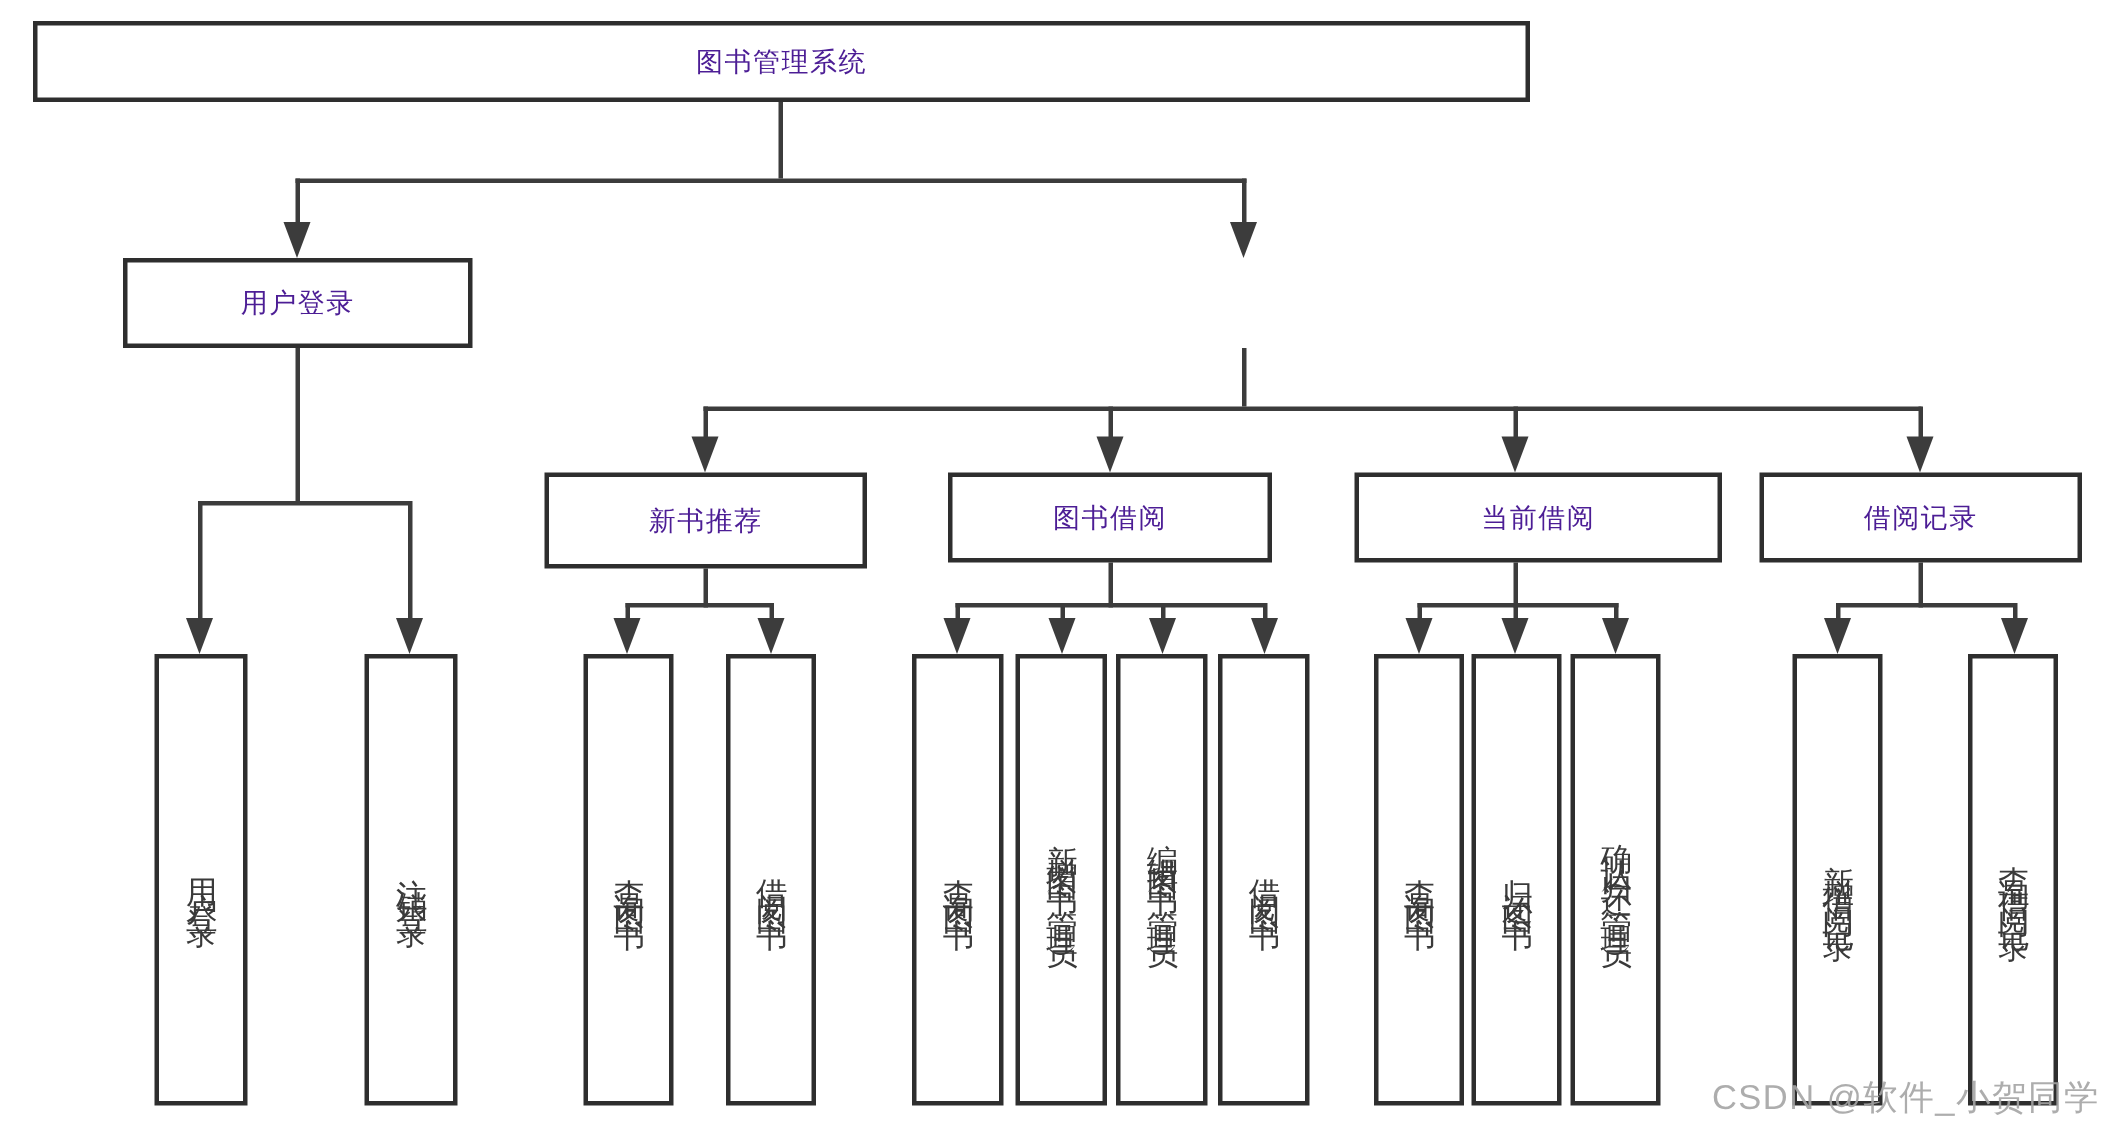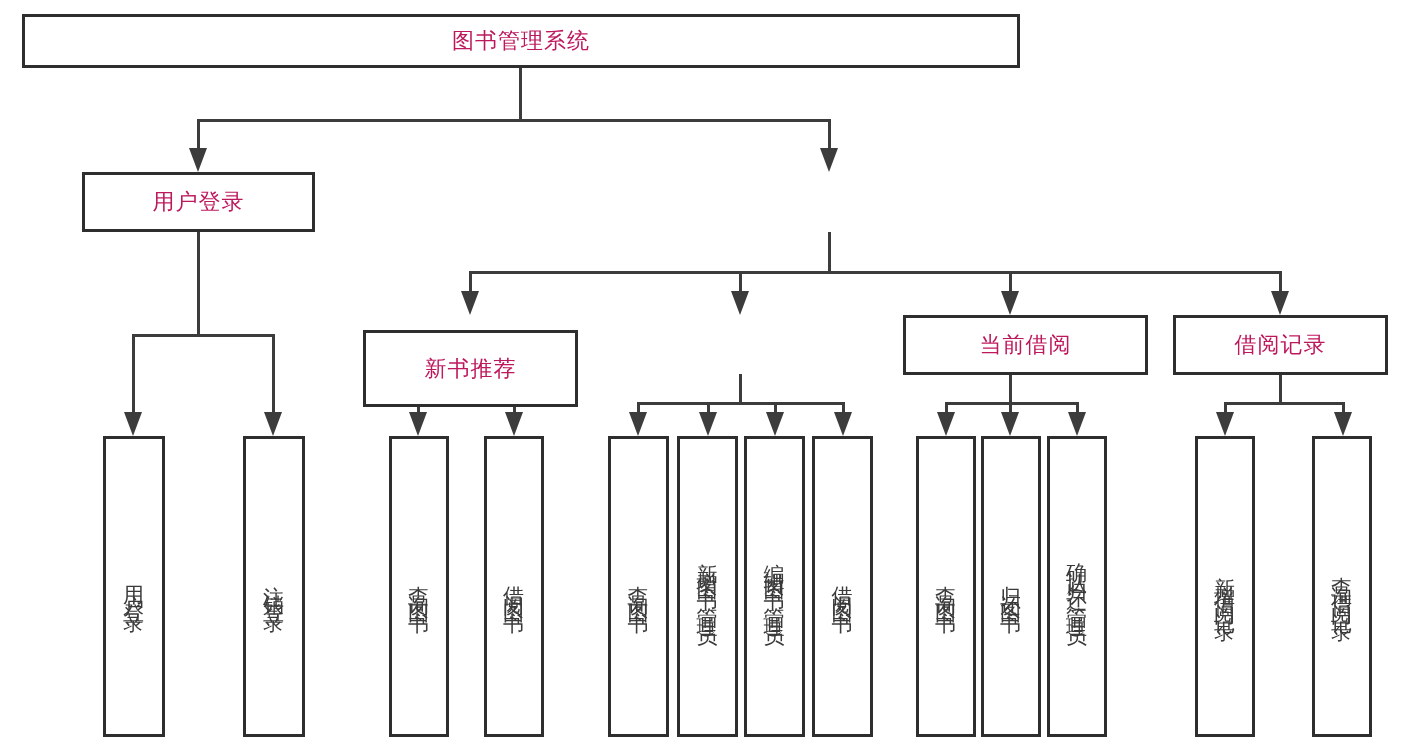--- a/index.html
+++ b/index.html
@@ -4,21 +4,21 @@
 <style>
   html,body{margin:0;padding:0;background:#fff;}
   .canvas{
     position:relative;width:1405px;height:747px;background:#ffffff;overflow:hidden;
     font-family:"Liberation Sans","DejaVu Sans",sans-serif;
   }
   .box{
     position:absolute;background:#ffffff;border:3px solid #2e2e2e;
     box-sizing:border-box;display:flex;align-items:center;justify-content:center;
   }
-  .htext{font-size:22px;color:#be185d;letter-spacing:1px;white-space:nowrap;}
+  .htext{font-size:18px;color:#4c1d95;letter-spacing:1px;white-space:nowrap;}
   .vtext{
     writing-mode:vertical-rl;font-size:21px;color:#3a3a3a;
     letter-spacing:9px;line-height:1;white-space:nowrap;
   }
   .hl,.vl{position:absolute;background:#3c3c3c;}
   .hl{height:3px;}
   .vl{width:3px;}
   .arrow{
     position:absolute;width:0;height:0;
     border-left:9px solid transparent;border-right:9px solid transparent;
@@ -94,22 +94,25 @@
   <div class="arrow" style="left:1334px;top:412px"></div>
 
   <div class="box" style="left:22px;top:14px;width:998px;height:54px">
     <span class="htext">图书管理系统</span>
   </div>
 
   <div class="box" style="left:82px;top:172px;width:233px;height:60px">
     <span class="htext">用户登录</span>
   </div>
 
-  <div class="box" style="left:363px;top:330px;width:215px;height:77px">
+  <div class="box" style="left:363px;top:315px;width:215px;height:64px">
     <span class="htext">新书推荐</span>
+  </div>
+  <div class="box" style="left:632px;top:315px;width:216px;height:60px">
+    <span class="htext">图书借阅</span>
   </div>
   <div class="box" style="left:903px;top:315px;width:245px;height:60px">
     <span class="htext">当前借阅</span>
   </div>
   <div class="box" style="left:1173px;top:315px;width:215px;height:60px">
     <span class="htext">借阅记录</span>
   </div>
 
   <div class="box" style="left:103px;top:436px;width:62px;height:301px">
     <span class="vtext">用户登录</span>
@@ -148,14 +151,15 @@
     <span class="vtext">确认归还（管理员）</span>
   </div>
 
   <div class="box" style="left:1195px;top:436px;width:60px;height:301px">
     <span class="vtext">新增借阅记录</span>
   </div>
   <div class="box" style="left:1312px;top:436px;width:60px;height:301px">
     <span class="vtext">查询借阅记录</span>
   </div>
 
+  <div class="watermark">CSDN @软件_小贺同学</div>
 
 </div>
 
 </body></html>

